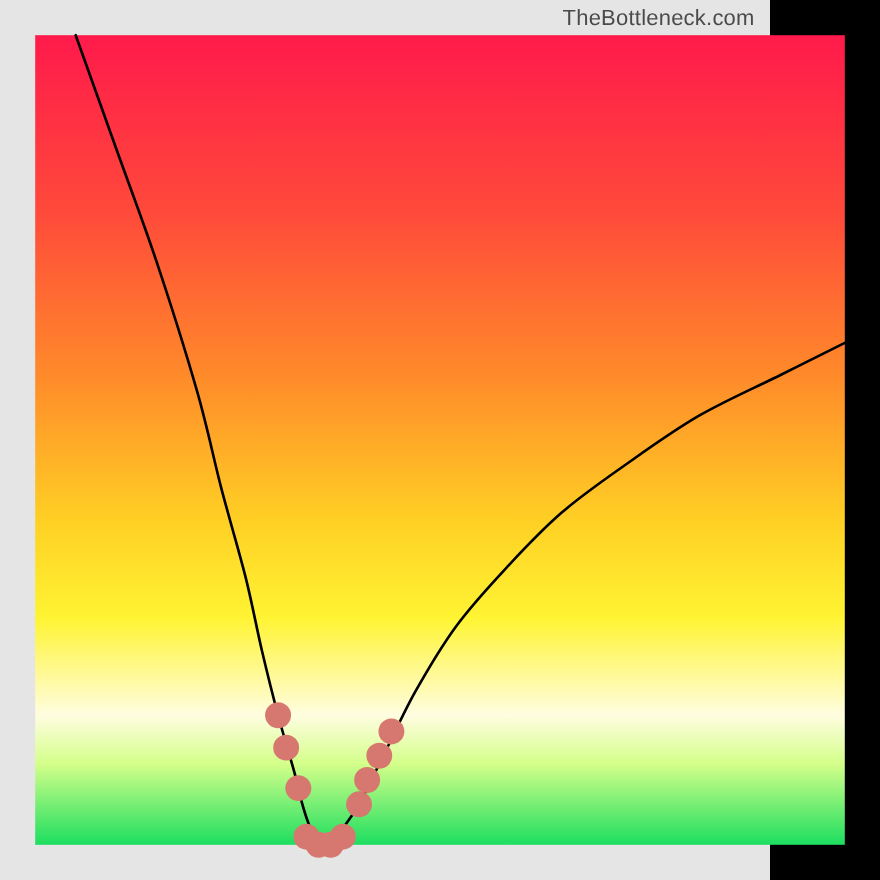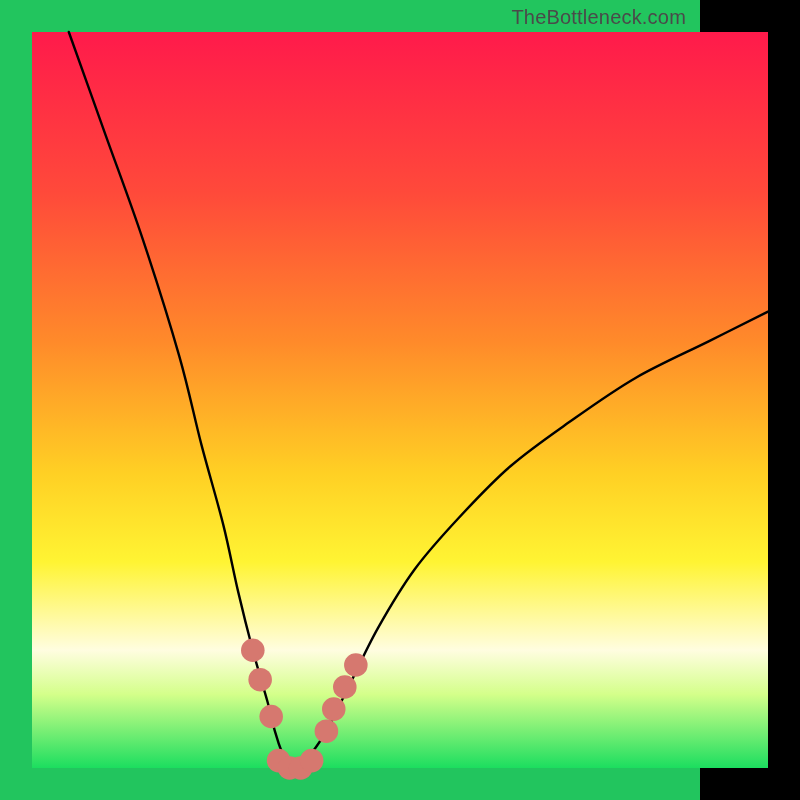--- a/index.html
+++ b/index.html
@@ -8,21 +8,21 @@
     width: 800px;
     height: 800px;
     overflow: hidden;
     background: #000;
     font-family: Arial, Helvetica, sans-serif;
   }
   .frame {
     position: relative;
     width: 700px;
     height: 800px;
-    background: #22c55e;
+    background: #e5e5e5;
   }
   .plot {
     position: absolute;
     left: 32px;
     top: 32px;
     width: 736px;
     height: 736px;
     
     background: linear-gradient(
       to bottom,

